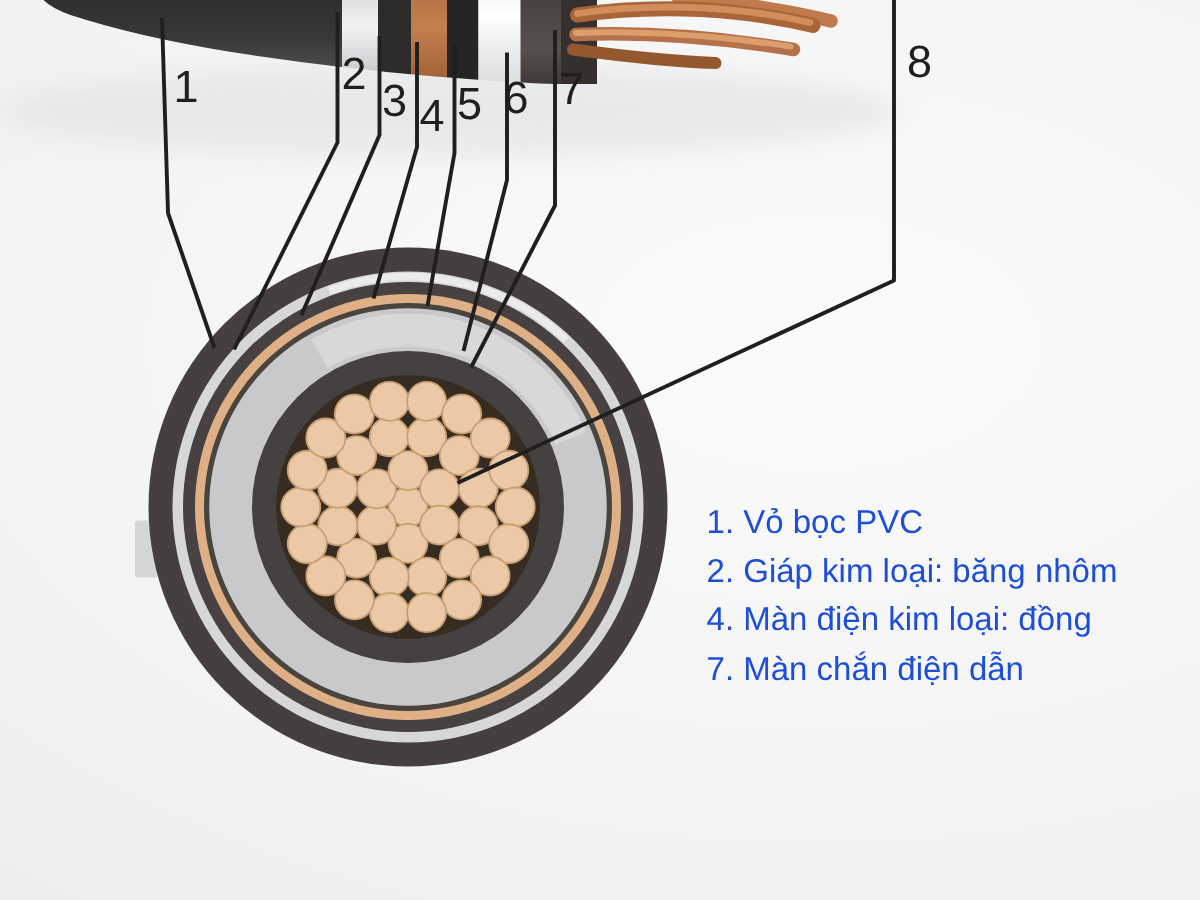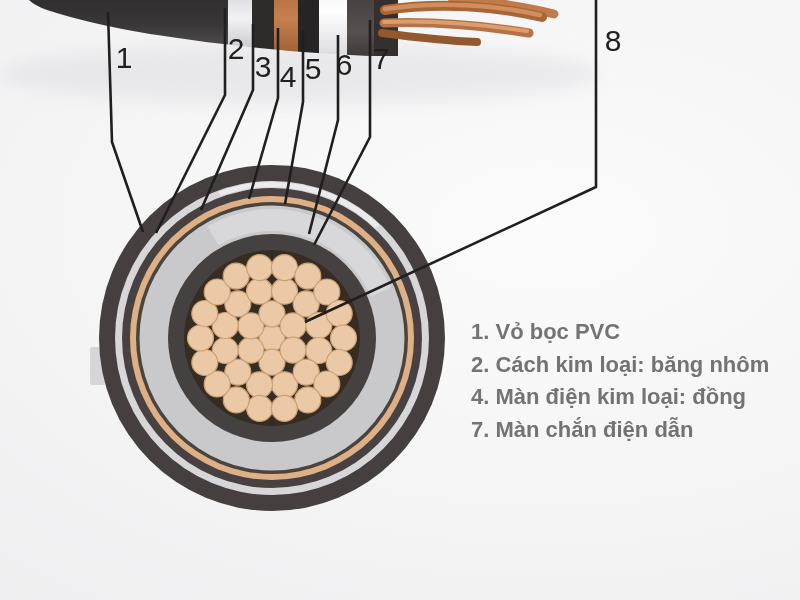--- a/index.html
+++ b/index.html
@@ -7,24 +7,23 @@
     font-family:"Liberation Sans",sans-serif;
   }
   body{
     position:relative;
     background:radial-gradient(130% 100% at 68% 38%, #fbfbfc 0%, #f4f4f5 50%, #ebebed 100%);
   }
   #scene{position:absolute;left:0;top:0}
   .callout-line{fill:none;stroke-width:2.6px;stroke-linejoin:round;stroke-linecap:butt}
   .callout-num{font:400 30px "Liberation Sans",sans-serif;fill:#1f1f1f}
   .legend{
-    position:absolute;left:471px;top:316px;
-    font-size:22px;line-height:32.5px;color:#737373;
+    position:absolute;left:471px;top:332px;
+    font-size:22px;line-height:32.5px;color:#1d4ed8;
     white-space:nowrap;
-    font-weight:bold;
   }
   .legend-item .sep{white-space:pre}
 </style>
 </head>
 <body>
 
 <svg id="scene" width="800" height="600" viewBox="0 0 800 600">
   <defs>
     <filter id="soft" x="-40%" y="-40%" width="180%" height="180%">
       <feGaussianBlur stdDeviation="9"></feGaussianBlur>
@@ -155,16 +154,16 @@
     <text class="callout-num" x="288" y="87">4</text>
     <text class="callout-num" x="313" y="79">5</text>
     <text class="callout-num" x="344" y="75">6</text>
     <text class="callout-num" x="381" y="69">7</text>
     <text class="callout-num" x="613" y="51">8</text>
   </g>
 </svg>
 
 <div class="legend">
   <div class="legend-item"><span class="num">1</span><span class="sep">. </span><span>Vỏ bọc PVC</span></div>
-  <div class="legend-item"><span class="num">2</span><span class="sep">. </span><span>Cách kim loại: băng nhôm</span></div>
+  <div class="legend-item"><span class="num">2</span><span class="sep">. </span><span>Giáp kim loại: băng nhôm</span></div>
   <div class="legend-item"><span class="num">4</span><span class="sep">. </span><span>Màn điện kim loại: đồng</span></div>
   <div class="legend-item"><span class="num">7</span><span class="sep">. </span><span>Màn chắn điện dẫn</span></div>
 </div>
 
 </body></html>

